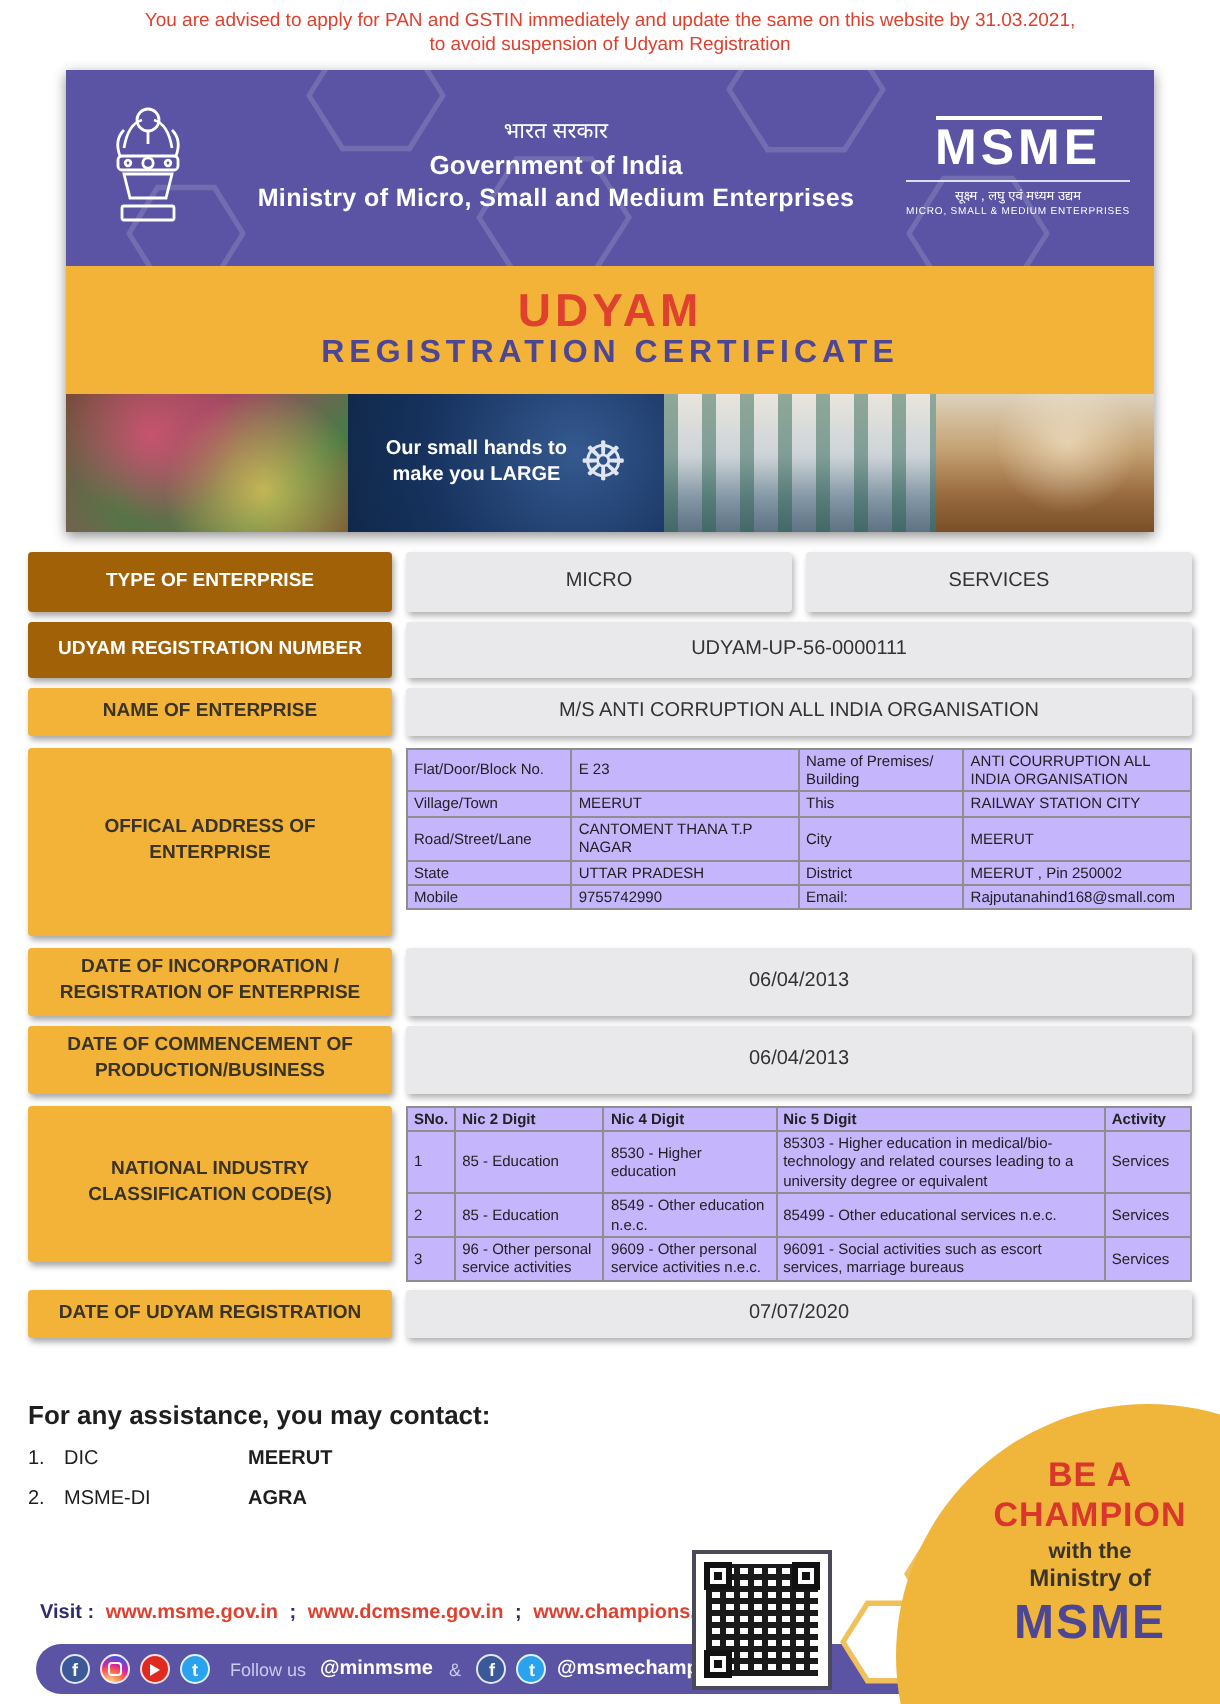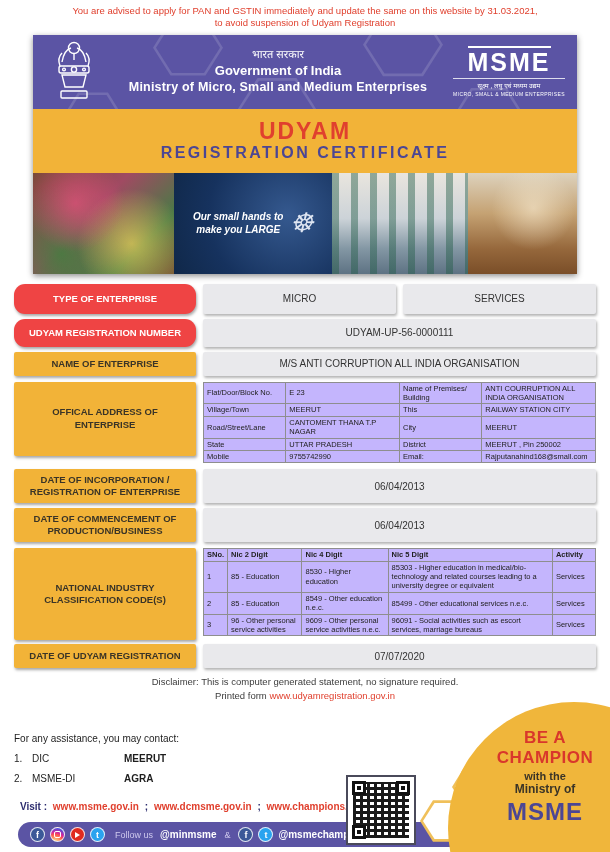--- a/index.html
+++ b/index.html
@@ -5,40 +5,40 @@
   * { margin:0; padding:0; box-sizing:border-box; }
   html,body { background:#fff; }
   body { font-family:"Liberation Sans", sans-serif; }
   .page { position:relative; width:610px; height:852px; background:#fff; overflow:hidden; margin:0 auto; }
 
   
   .warning { padding-top:5px; text-align:center; color:#e0402e; font-size:9.5px; line-height:1.3; }
 
   
   .cert { margin:5px 33px 0; box-shadow:0 2px 6px rgba(0,0,0,.45); }
-  .band-purple { position:relative; height:74px; background:#5b54a4; display:flex; align-items:center; padding:0 12px; overflow:hidden; }
+  .band-purple { position:relative; height:98px; background:#5b54a4; display:flex; align-items:center; padding:0 12px; overflow:hidden; }
   .hex { position:absolute; clip-path:polygon(25% 5%,75% 5%,100% 50%,75% 95%,25% 95%,0 50%); }
   .hex::after { content:""; position:absolute; inset:3px; clip-path:polygon(25% 5%,75% 5%,100% 50%,75% 95%,25% 95%,0 50%); }
   .hex.white { background:rgba(255,255,255,.14); } .hex.white::after { background:#5b54a4; }
   .hdr-center { flex:1; text-align:center; color:#fff; line-height:1.35; position:relative; z-index:1; }
   .h-hi1 { font-size:11px; }
   .h-gov { font-size:13px; font-weight:bold; }
   .h-hi2 { font-size:11.5px; }
   .h-min { font-size:12.5px; font-weight:bold; letter-spacing:.2px; }
   .emblem-box { width:58px; display:flex; justify-content:center; position:relative; z-index:1; }
   .msme-logo { width:112px; text-align:center; color:#fff; position:relative; z-index:1; }
   .msme-acronym { font-size:25px; font-weight:bold; letter-spacing:2px; line-height:1; border-top:2px solid #fff; padding-top:2px; display:inline-block; }
   .msme-hi { font-size:6.5px; margin-top:3px; border-top:1px solid rgba(255,255,255,.8); padding-top:2px; }
   .msme-en { font-size:5px; letter-spacing:.4px; margin-top:1px; }
 
   .band-yellow { height:64px; background:#f2b338; display:flex; flex-direction:column; justify-content:center; align-items:center; }
   .udyam-t { color:#e0402e; font-size:23px; font-weight:bold; letter-spacing:2px; line-height:1.1; }
   .udyam-s { color:#4c4694; font-size:16px; font-weight:bold; letter-spacing:2.5px; }
 
-  .photos { height:101px; display:flex;font-style:italic; }
+  .photos { height:69px; display:flex; }
   .p1 { flex:0 0 26%; background:
         radial-gradient(circle at 30% 30%, rgba(220,80,120,.8), transparent 40%),
         radial-gradient(circle at 70% 70%, rgba(240,210,90,.7), transparent 45%),
         radial-gradient(circle at 20% 80%, rgba(60,130,60,.8), transparent 50%),
         linear-gradient(135deg,#7a4a3a,#a04a62 40%,#4a7a46 75%,#7a5a38); }
   .p2 { flex:0 0 29%; background:radial-gradient(circle at 72% 42%, #35598f, #16325e 62%, #102849); display:flex; align-items:center; justify-content:center; gap:6px; color:#fff; }
   .slogan { font-size:10px; font-weight:bold; text-align:center; line-height:1.35; }
   .wheel { font-size:27px; color:#dfe6f2; line-height:1; }
   .p3 { flex:0 0 25%; background:
         repeating-linear-gradient(90deg, rgba(34,92,70,.45) 0 7px, transparent 7px 19px),
@@ -46,39 +46,39 @@
   .p4 { flex:1; background:
         radial-gradient(circle at 60% 35%, rgba(255,244,220,.55), transparent 45%),
         linear-gradient(180deg,#ddd2bd 0%,#c5a273 40%,#96683c 75%,#7a4e28 100%); }
 
   
   .table-area { margin:10px 14px 0; }
   .row { display:flex; gap:7px; margin-bottom:5px; }
   .lbl { flex:0 0 182px; display:flex; align-items:center; justify-content:center; text-align:center;
          font-weight:bold; font-size:9.5px; border-radius:2px; padding:2px 10px; line-height:1.3;
          box-shadow:1px 2px 3px rgba(0,0,0,.35); }
-  .lbl.purple { background:#ef4444; color:#fff;border-radius:11px; }
+  .lbl.purple { background:#a16207; color:#fff; }
   .lbl.italic { }
   .lbl.yellow { background:#f2b338; color:#3a3427; }
   .val { flex:1; background:#e9e9ec; display:flex; align-items:center; justify-content:center;
          font-size:10px; color:#333; border-radius:2px; box-shadow:1px 2px 3px rgba(0,0,0,.3); text-align:center; }
   .h30 { height:30px; } .h28 { height:28px; } .h24 { height:24px; } .h34 { height:34px; } .h25 { height:24px; }
 
   .grid-wrap { flex:1; }
   table.grid { width:100%; border-collapse:collapse; background:#c4b5fd; font-size:7.5px; color:#222; }
   table.grid td, table.grid th { border:1px solid #8e8e8e; padding:1px 3px; vertical-align:middle; text-align:left; line-height:1.25; }
   table.grid th { font-weight:bold; }
   .addr-c1 { width:21%; } .addr-c2 { width:29%; } .addr-c3 { width:21%; } .addr-c4 { width:29%;margin-top:12px; }
   .nic-c1 { width:6%; } .nic-c2 { width:19%; } .nic-c3 { width:22%; } .nic-c4 { width:42%; } .nic-c5 { width:11%; }
 
   .disclaimer { text-align:center; margin-top:7px; font-size:9.5px; color:#3c3c3c; line-height:1.4; }
   .disc-link { color:#e0402e; }
 
   .assist { margin:11px 0 0 14px; font-size:10px; color:#1e1e1e; }
-  .assist-title { font-weight:normal; font-size:10px;margin-top:31px; }
+  .assist-title { font-weight:bold; font-size:13px;margin-top:31px; }
   .assist-row { margin-top:9px; display:flex; }
   .assist-no { width:18px; }
   .assist-office { width:92px; }
   .assist-city { font-weight:bold; }
 
   
   .champion { position:absolute; left:448px; top:702px; width:252px; height:252px; border-radius:50%; background:#f0b63b; z-index:3; }
   .champ-text { position:absolute; left:22px; top:26px; width:150px; text-align:center; line-height:1.15; }
   .champ-red { color:#d9372b; font-weight:bold; font-size:17px; letter-spacing:.5px; }
   .champ-with { color:#3a3427; font-weight:bold; font-size:11px; margin-top:3px; }
@@ -189,21 +189,21 @@
       <div class="lbl purple italic h28">UDYAM REGISTRATION NUMBER</div>
       <div class="val h28">UDYAM-UP-56-0000111</div>
     </div>
 
     <div class="row" style="margin-bottom:6px;">
       <div class="lbl yellow h24">NAME OF ENTERPRISE</div>
       <div class="val h24">M/S ANTI CORRUPTION ALL INDIA ORGANISATION</div>
     </div>
 
     <div class="row" style="margin-bottom:6px;">
-      <div class="lbl yellow" style="height:74px;">OFFICAL ADDRESS OF ENTERPRISE</div>
+      <div class="lbl yellow" style="height:94px;">OFFICAL ADDRESS OF ENTERPRISE</div>
       <div class="grid-wrap">
         <table class="grid">
           <tbody>
               <tr>
             <td class="addr-c1">Flat/Door/Block No.</td>
             <td class="addr-c2">E 23</td>
             <td class="addr-c3">Name of Premises/ Building</td>
             <td class="addr-c4">ANTI COURRUPTION ALL INDIA ORGANISATION</td>
           </tr>
           <tr>
@@ -239,21 +239,21 @@
       <div class="lbl yellow h34">DATE OF INCORPORATION / REGISTRATION OF ENTERPRISE</div>
       <div class="val h34">06/04/2013</div>
     </div>
 
     <div class="row" style="margin-bottom:6px;">
       <div class="lbl yellow h34">DATE OF COMMENCEMENT OF PRODUCTION/BUSINESS</div>
       <div class="val h34">06/04/2013</div>
     </div>
 
     <div class="row" style="margin-bottom:4px;">
-      <div class="lbl yellow" style="height:92px;">NATIONAL INDUSTRY CLASSIFICATION CODE(S)</div>
+      <div class="lbl yellow" style="height:78px;">NATIONAL INDUSTRY CLASSIFICATION CODE(S)</div>
       <div class="grid-wrap">
         <table class="grid">
           <tbody>
               <tr>
             <th class="nic-c1">SNo.</th>
             <th class="nic-c2">Nic 2 Digit</th>
             <th class="nic-c3">Nic 4 Digit</th>
             <th class="nic-c4">Nic 5 Digit</th>
             <th class="nic-c5">Activity</th>
           </tr>
@@ -282,27 +282,20 @@
           </table>
       </div>
     </div>
 
     <div class="row">
       <div class="lbl yellow h25">DATE OF UDYAM REGISTRATION</div>
       <div class="val h25">07/07/2020</div>
     </div>
   </div>
 
-  <div class="disclaimer">
-    <div>Disclaimer: This is computer generated statement, no signature required.</div>
-    <div>
-      <span>Printed form</span>
-      <span class="disc-link">www.udyamregistration.gov.in</span>
-    </div>
-  </div>
 
   <div class="assist">
     <div class="assist-title">For any assistance, you may contact:</div>
     <div class="assist-row">
       <span class="assist-no">1.</span>
       <span class="assist-office">DIC</span>
       <span class="assist-city">MEERUT</span>
     </div>
     <div class="assist-row">
       <span class="assist-no">2.</span>

